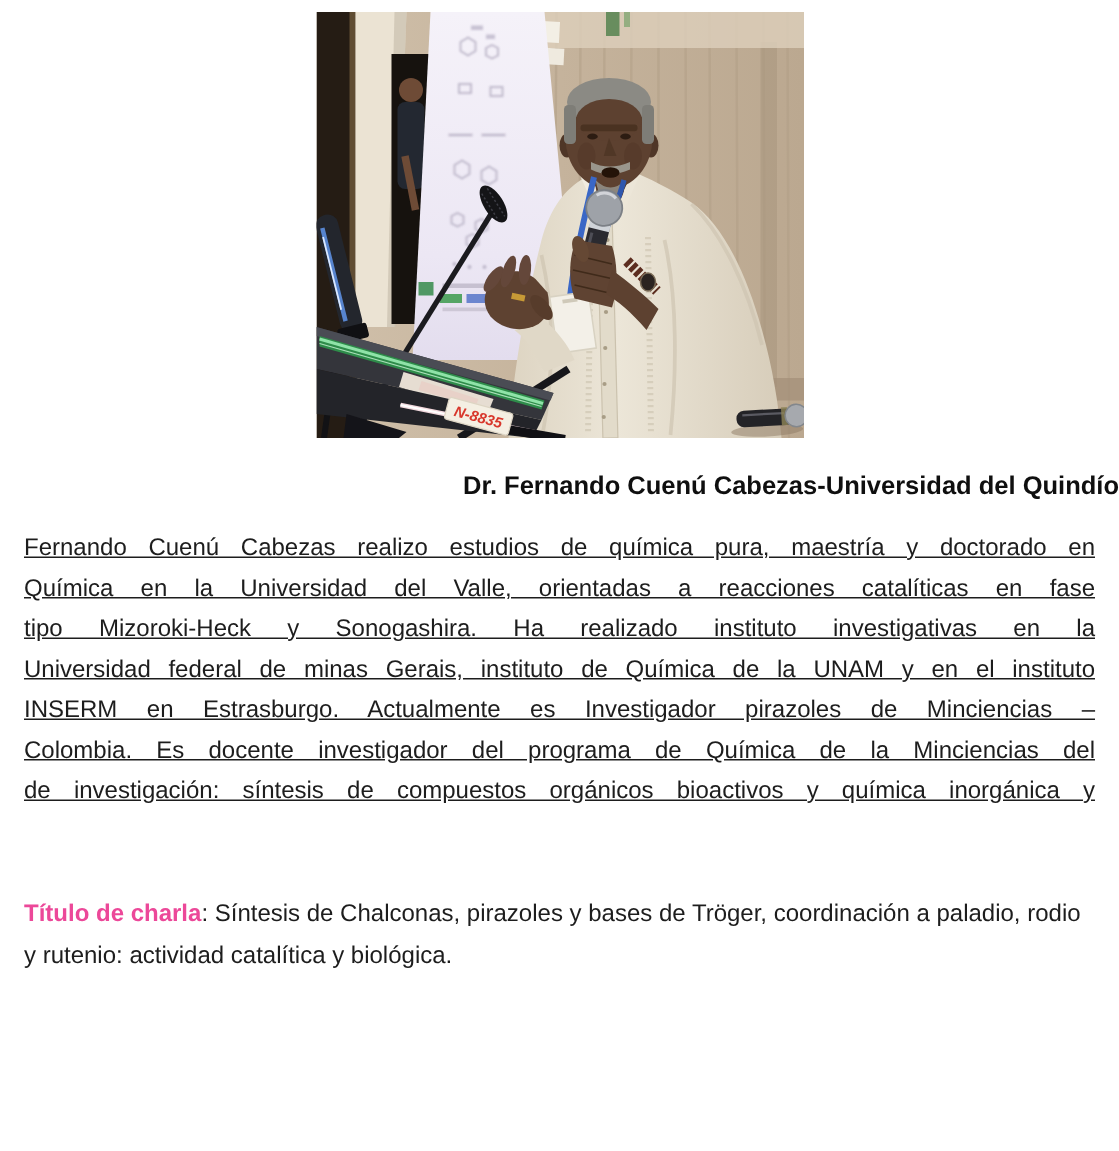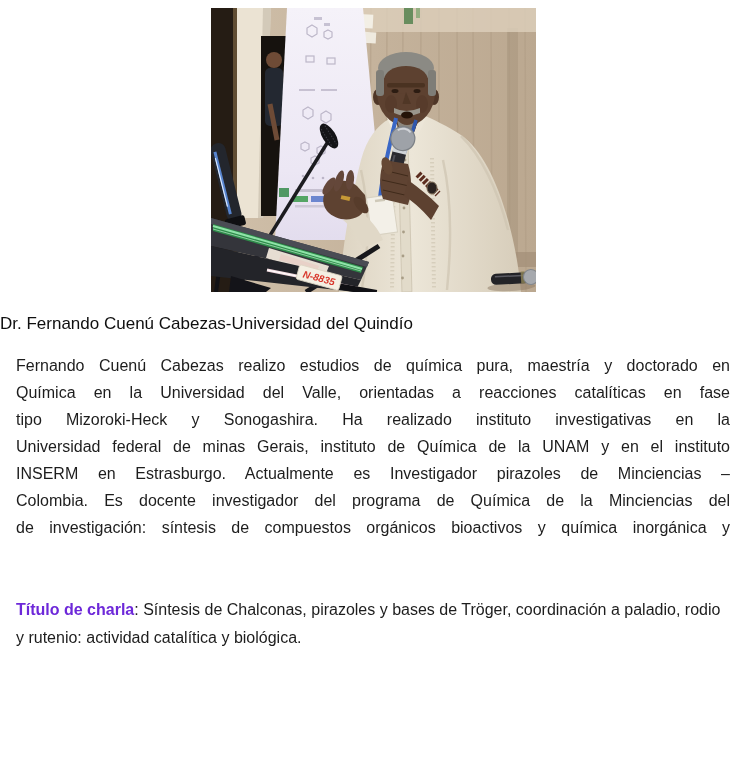--- a/index.html
+++ b/index.html
@@ -5,32 +5,32 @@
   html,body{margin:0;padding:0;}
   body{
     width:746px;height:767px;background:#ffffff;overflow:hidden;
     font-family:"Liberation Sans", sans-serif;color:#1d1d1d;
     -webkit-font-smoothing:antialiased;
   }
   .page{position:relative;width:746px;height:767px;background:#fff;}
   .photo-wrap{margin:8px auto 0;width:325px;height:284px;display:block;}
   .photo-wrap svg{display:block;width:325px;height:284px;}
   .caption{
-    margin-top:22px;text-align:left;font-weight:normal;
+    margin-top:22px;text-align:right;font-weight:bold;
     font-size:17px;line-height:20px;color:#0f0f0f;
   }
   .bio{
     margin:18px 16px 0 16px;font-size:16px;line-height:27px;color:#1d1d1d;
   }
-  .jline{text-align:justify;text-align-last:justify;-moz-text-align-last:justify;}
+  .jline{text-align:justify;text-align-last:justify;text-decoration:underline;-moz-text-align-last:justify;}
   .jline.jlast{text-align-last:left;-moz-text-align-last:left;}
   .talk{
     margin:55px 16px 0 16px;font-size:16px;line-height:27.5px;color:#1d1d1d;
   }
-  .talk-label{font-weight:bold;color:#6d28d9;}
+  .talk-label{font-weight:bold;color:#ec4899;}
 </style>
 </head>
 <body>
 
 <div class="page">
 
   <figure class="photo-wrap">
     <svg viewBox="0 0 325 284" xmlns="http://www.w3.org/2000/svg">
       <defs>
         <linearGradient id="woodG" x1="0" y1="0" x2="1" y2="0">

